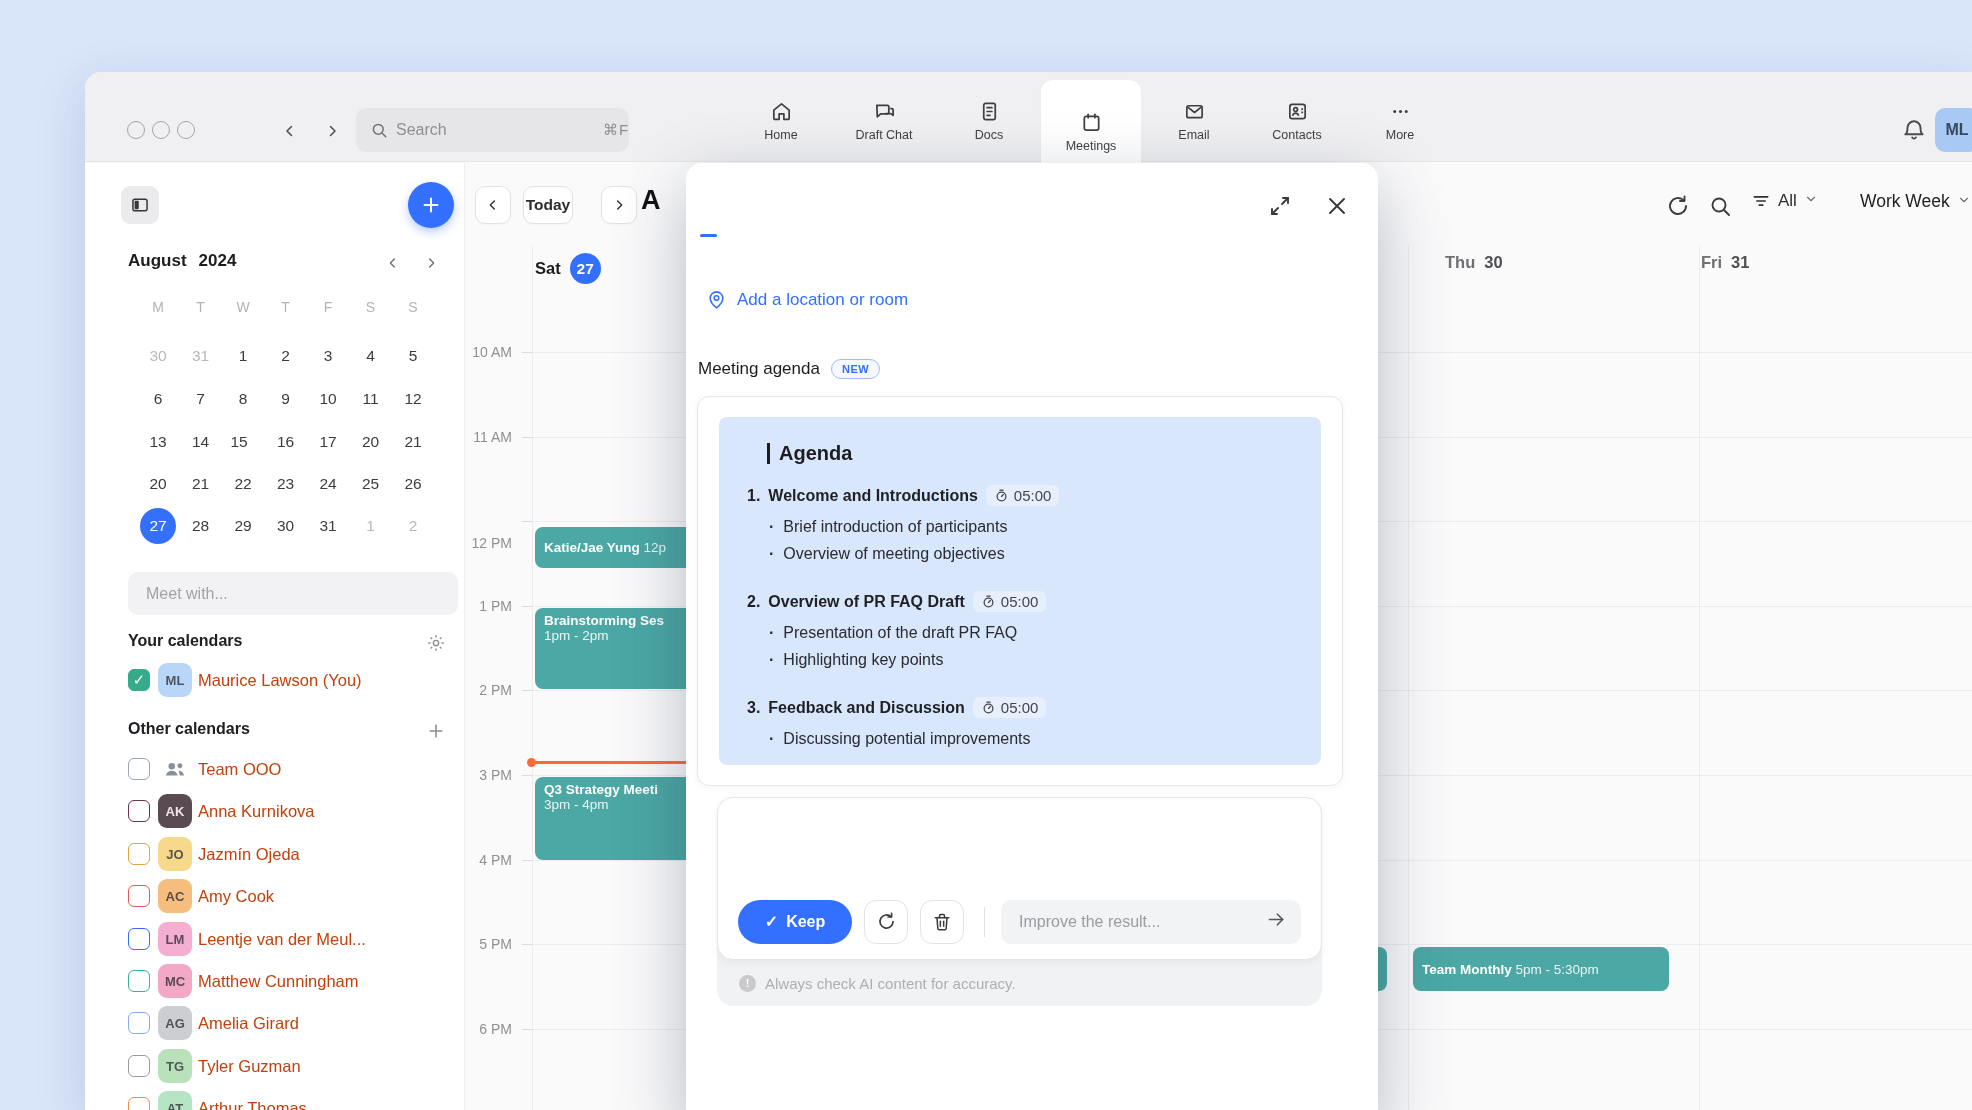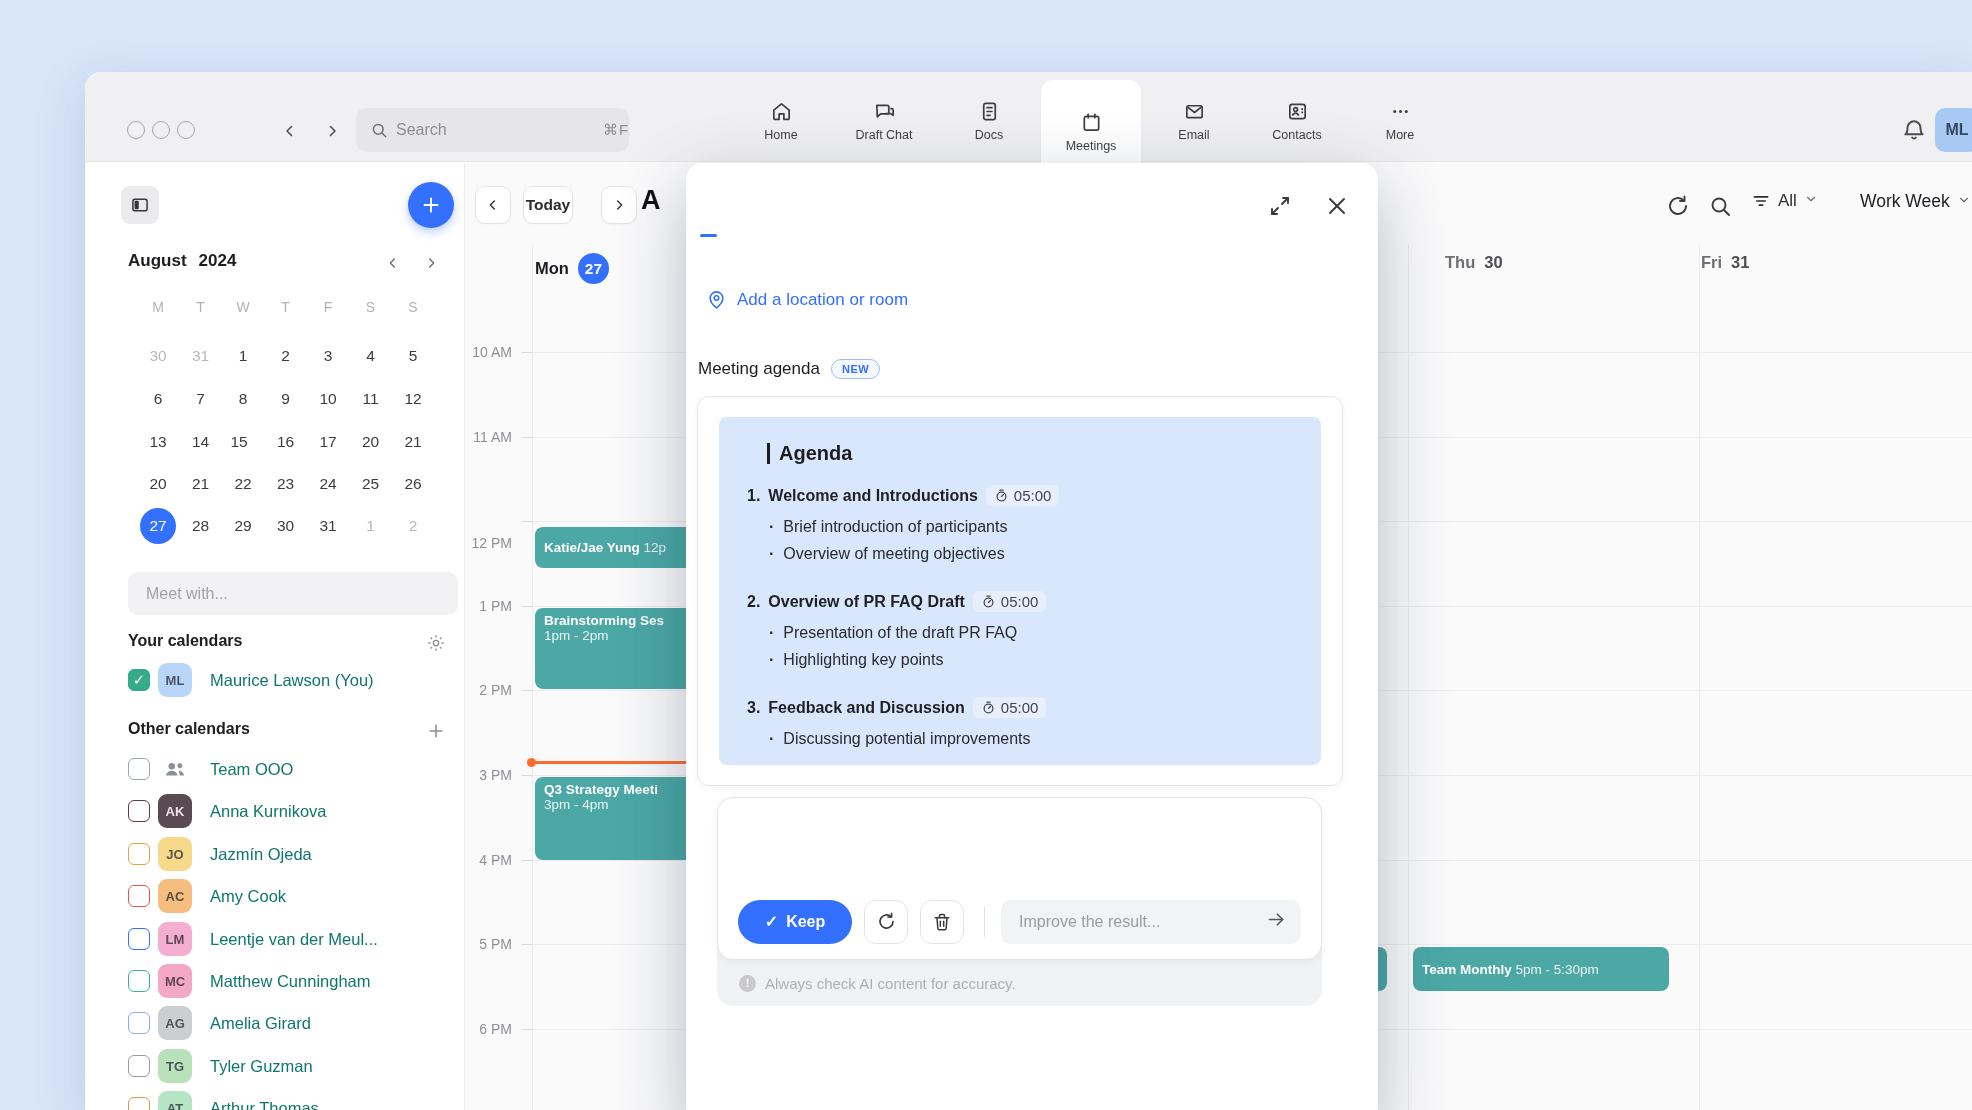--- a/index.html
+++ b/index.html
@@ -41,21 +41,21 @@
   .mc-day.selected { background:#3370ff; color:#fff; }
   .meet-with { position:absolute; left:43px; top:500px; width:330px; height:43px; background:#f2f2f4; border-radius:10px; display:flex; align-items:center; padding:0 18px; }
   .meet-with input { border:0; background:transparent; outline:none; width:100%; font:16px "Liberation Sans",sans-serif; color:#55555a; }
   .meet-with input::placeholder { color:#a2a2a7; }
   .sec-label { position:absolute; left:43px; font-size:16px; font-weight:bold; color:#202024; }
   .sec-action { position:absolute; left:338px; width:26px; height:26px; color:#8f8f94; display:flex; align-items:center; justify-content:center; cursor:pointer; }
   .cal-row { position:absolute; left:43px; width:330px; height:38px; display:flex; align-items:center; }
   .cbox { width:22px; height:22px; border-radius:6px; border:1.6px solid #9aa4b2; background:#fff; flex:0 0 auto; }
   .cbox.checked { background:#35ab8c; border-color:#35ab8c; color:#fff; display:flex; align-items:center; justify-content:center; font-size:15px; }
   .cal-avatar { width:34px; height:34px; border-radius:9px; margin-left:8px; display:flex; align-items:center; justify-content:center; font-size:13px; font-weight:bold; color:rgba(40,40,50,.75); flex:0 0 auto; }
-  .cal-name { margin-left:18px; font-size:16.5px; color:#0f766e; white-space:nowrap; overflow:hidden; }
+  .cal-name { margin-left:6px; font-size:16.5px; color:#c2410c; white-space:nowrap; overflow:hidden; }
   
   .tb-btn { position:absolute; top:114px; height:38px; background:#fff; border:1px solid #e3e3e6; border-radius:10px; display:flex; align-items:center; justify-content:center; color:#2c2c30; cursor:pointer; box-shadow:0 1px 2px rgba(0,0,0,.03); }
   .cal-title { position:absolute; left:556px; top:113px; font-size:27px; font-weight:bold; color:#121215; }
   .tb-icon { position:absolute; top:122px; width:24px; height:24px; color:#3c3c40; cursor:pointer; }
   .filter-all { position:absolute; left:1666px; top:119px; display:flex; align-items:center; gap:7px; color:#2f2f33; font-size:17px; cursor:pointer; }
   .view-switch { position:absolute; left:1775px; top:119px; display:flex; align-items:center; gap:7px; color:#1f1f23; font-size:17.5px; font-weight:500; cursor:pointer; white-space:nowrap; }
   .chev { color:#6d6d72; }
   .day-head { position:absolute; top:181px; display:flex; align-items:center; gap:9px; font-size:16.5px; }
   .day-head .dlabel { color:#6f6f74; font-weight:bold; }
   .day-head .dnum { color:#4e4e53; font-weight:bold; }
@@ -452,21 +452,21 @@
      <div class="tlabel" style="left:367px; top:788px">4 PM</div>
       <div class="hline" style="top:872px"></div>
      <div class="tick" style="left:437px; top:872px"></div>
      <div class="tlabel" style="left:367px; top:872px">5 PM</div>
       <div class="hline" style="top:957px"></div>
      <div class="tick" style="left:437px; top:957px"></div>
      <div class="tlabel" style="left:367px; top:957px">6 PM</div>
     </div>
   <div id="day-heads">
       <div class="day-head today" style="left:450px">
-       <span class="dlabel">Mon</span>
+       <span class="dlabel">Sat</span>
         <span class="day-circle">27</span>
      </div>
       <div class="day-head" style="left:1360px">
        <span class="dlabel">Thu</span>
         <span class="dnum">30</span>
      </div>
       <div class="day-head" style="left:1616px">
        <span class="dlabel">Fri</span>
         <span class="dnum">31</span>
      </div>

